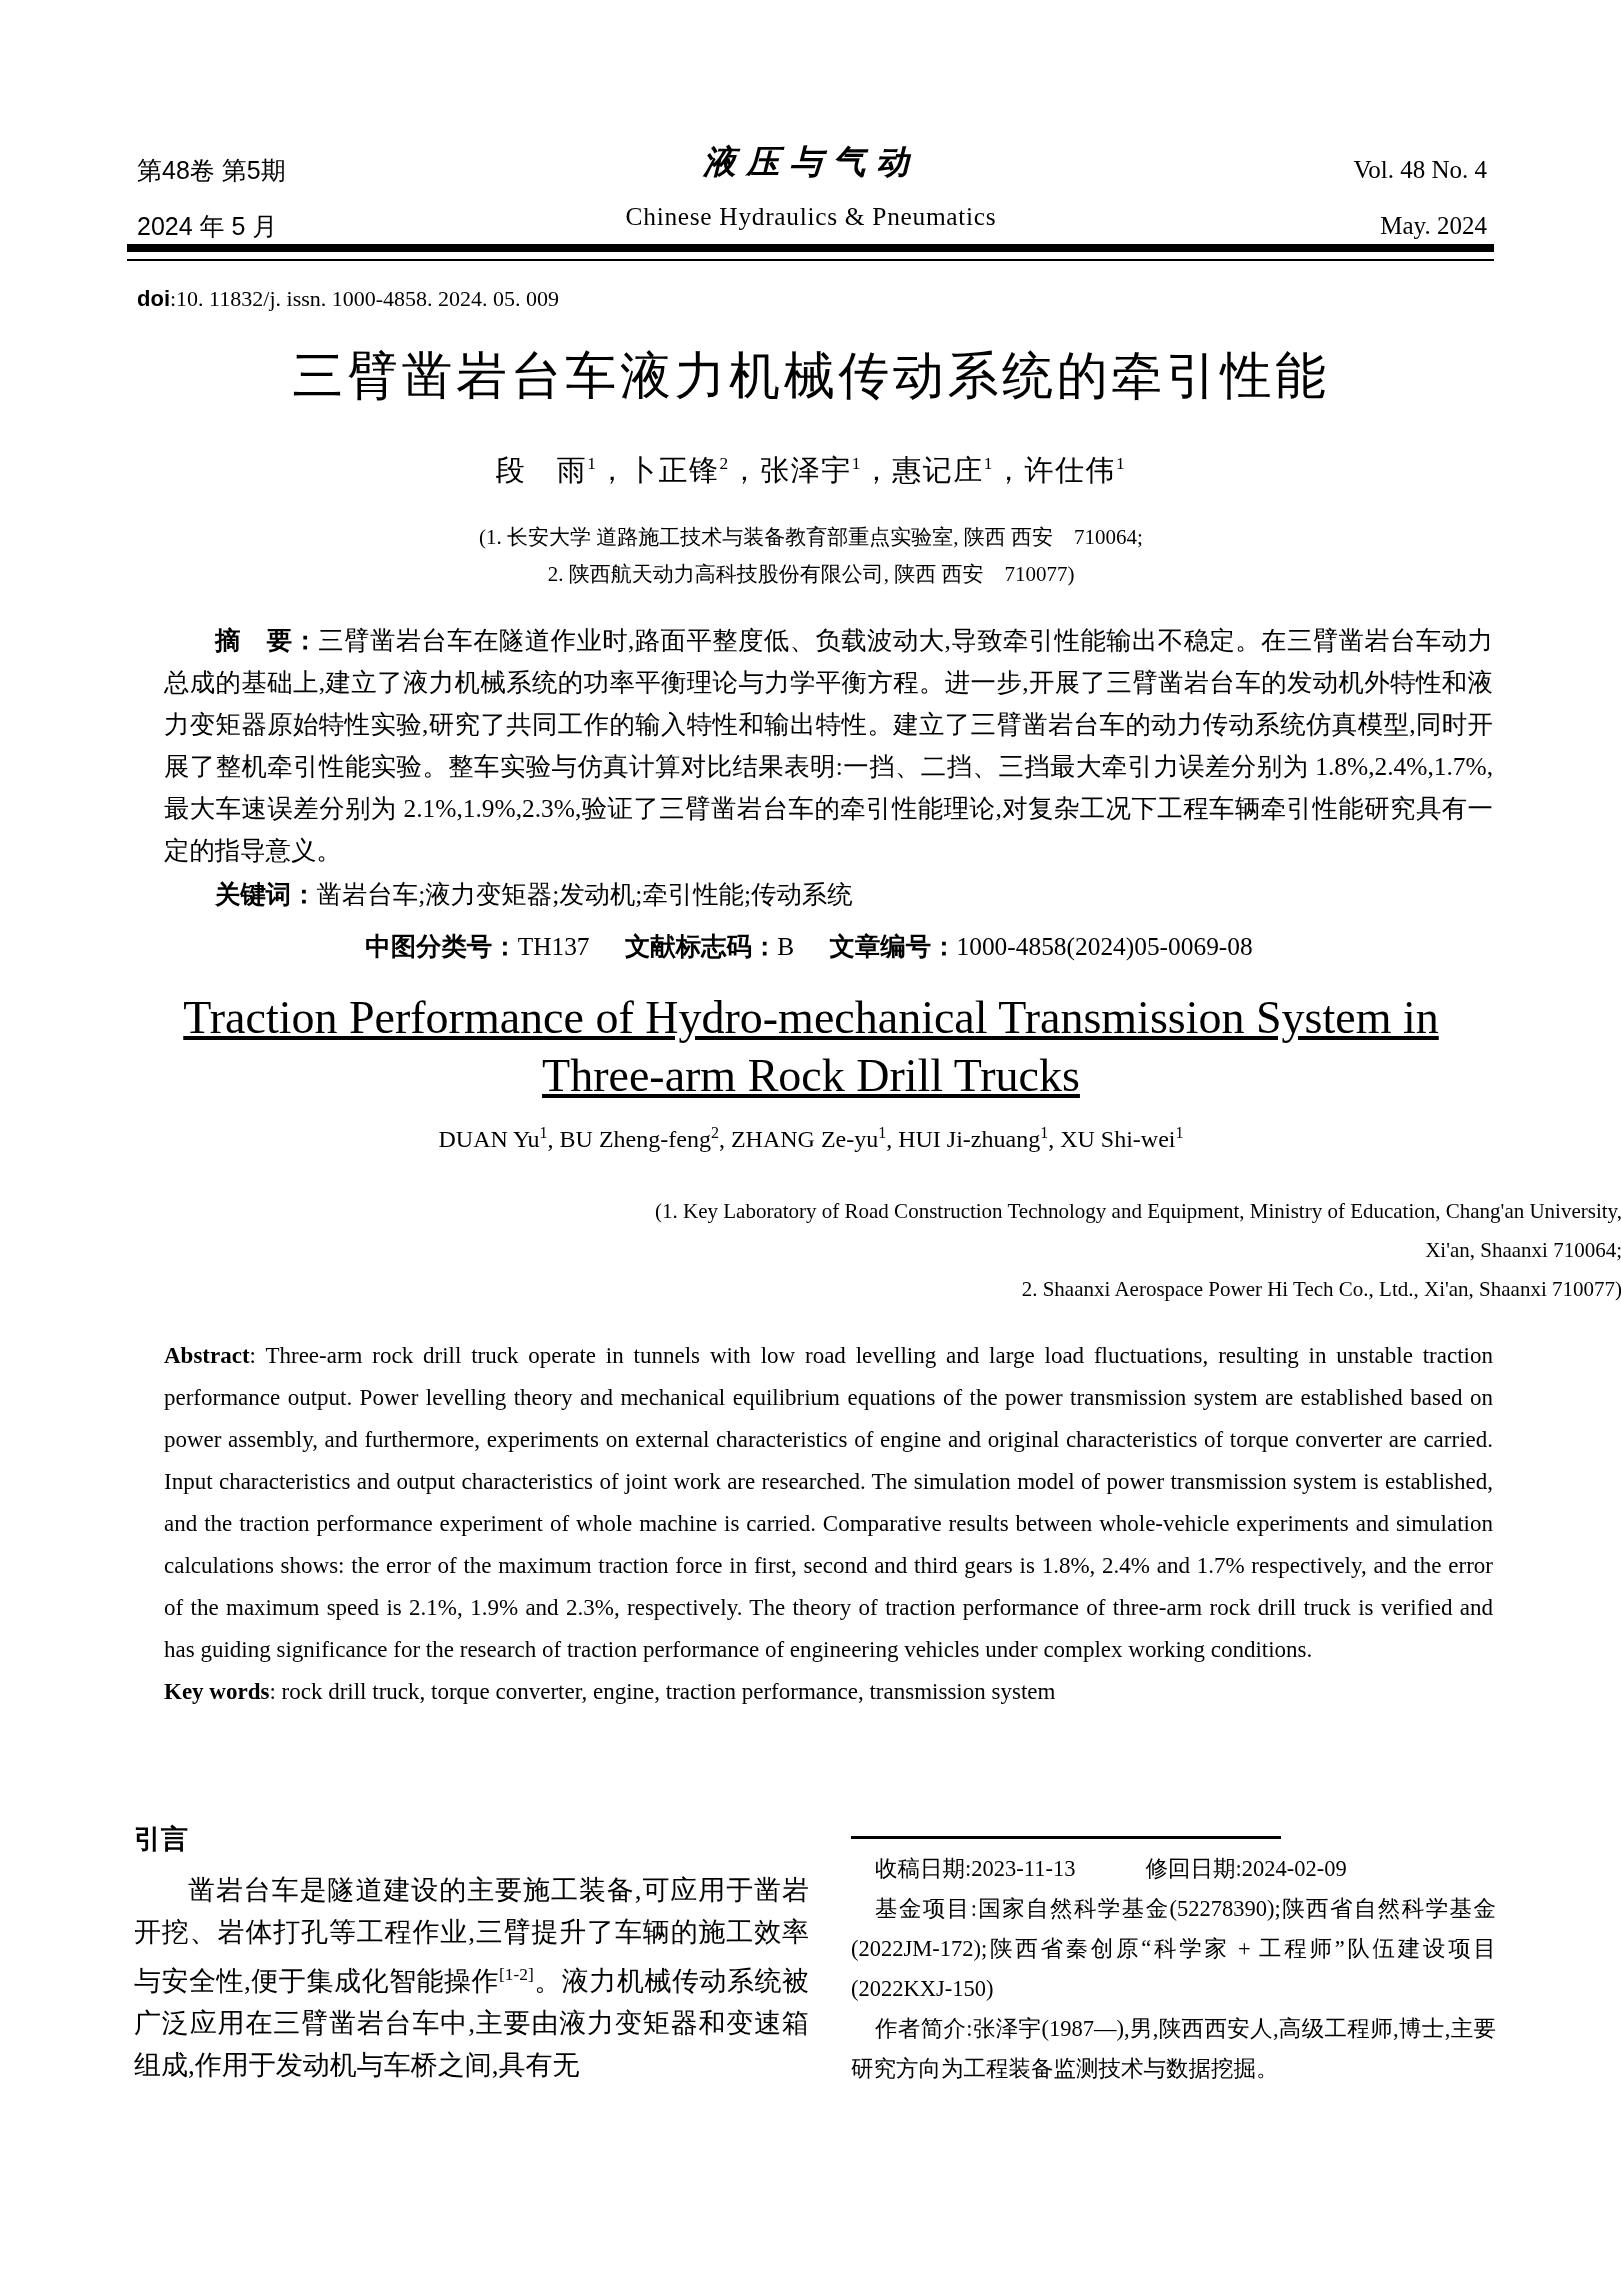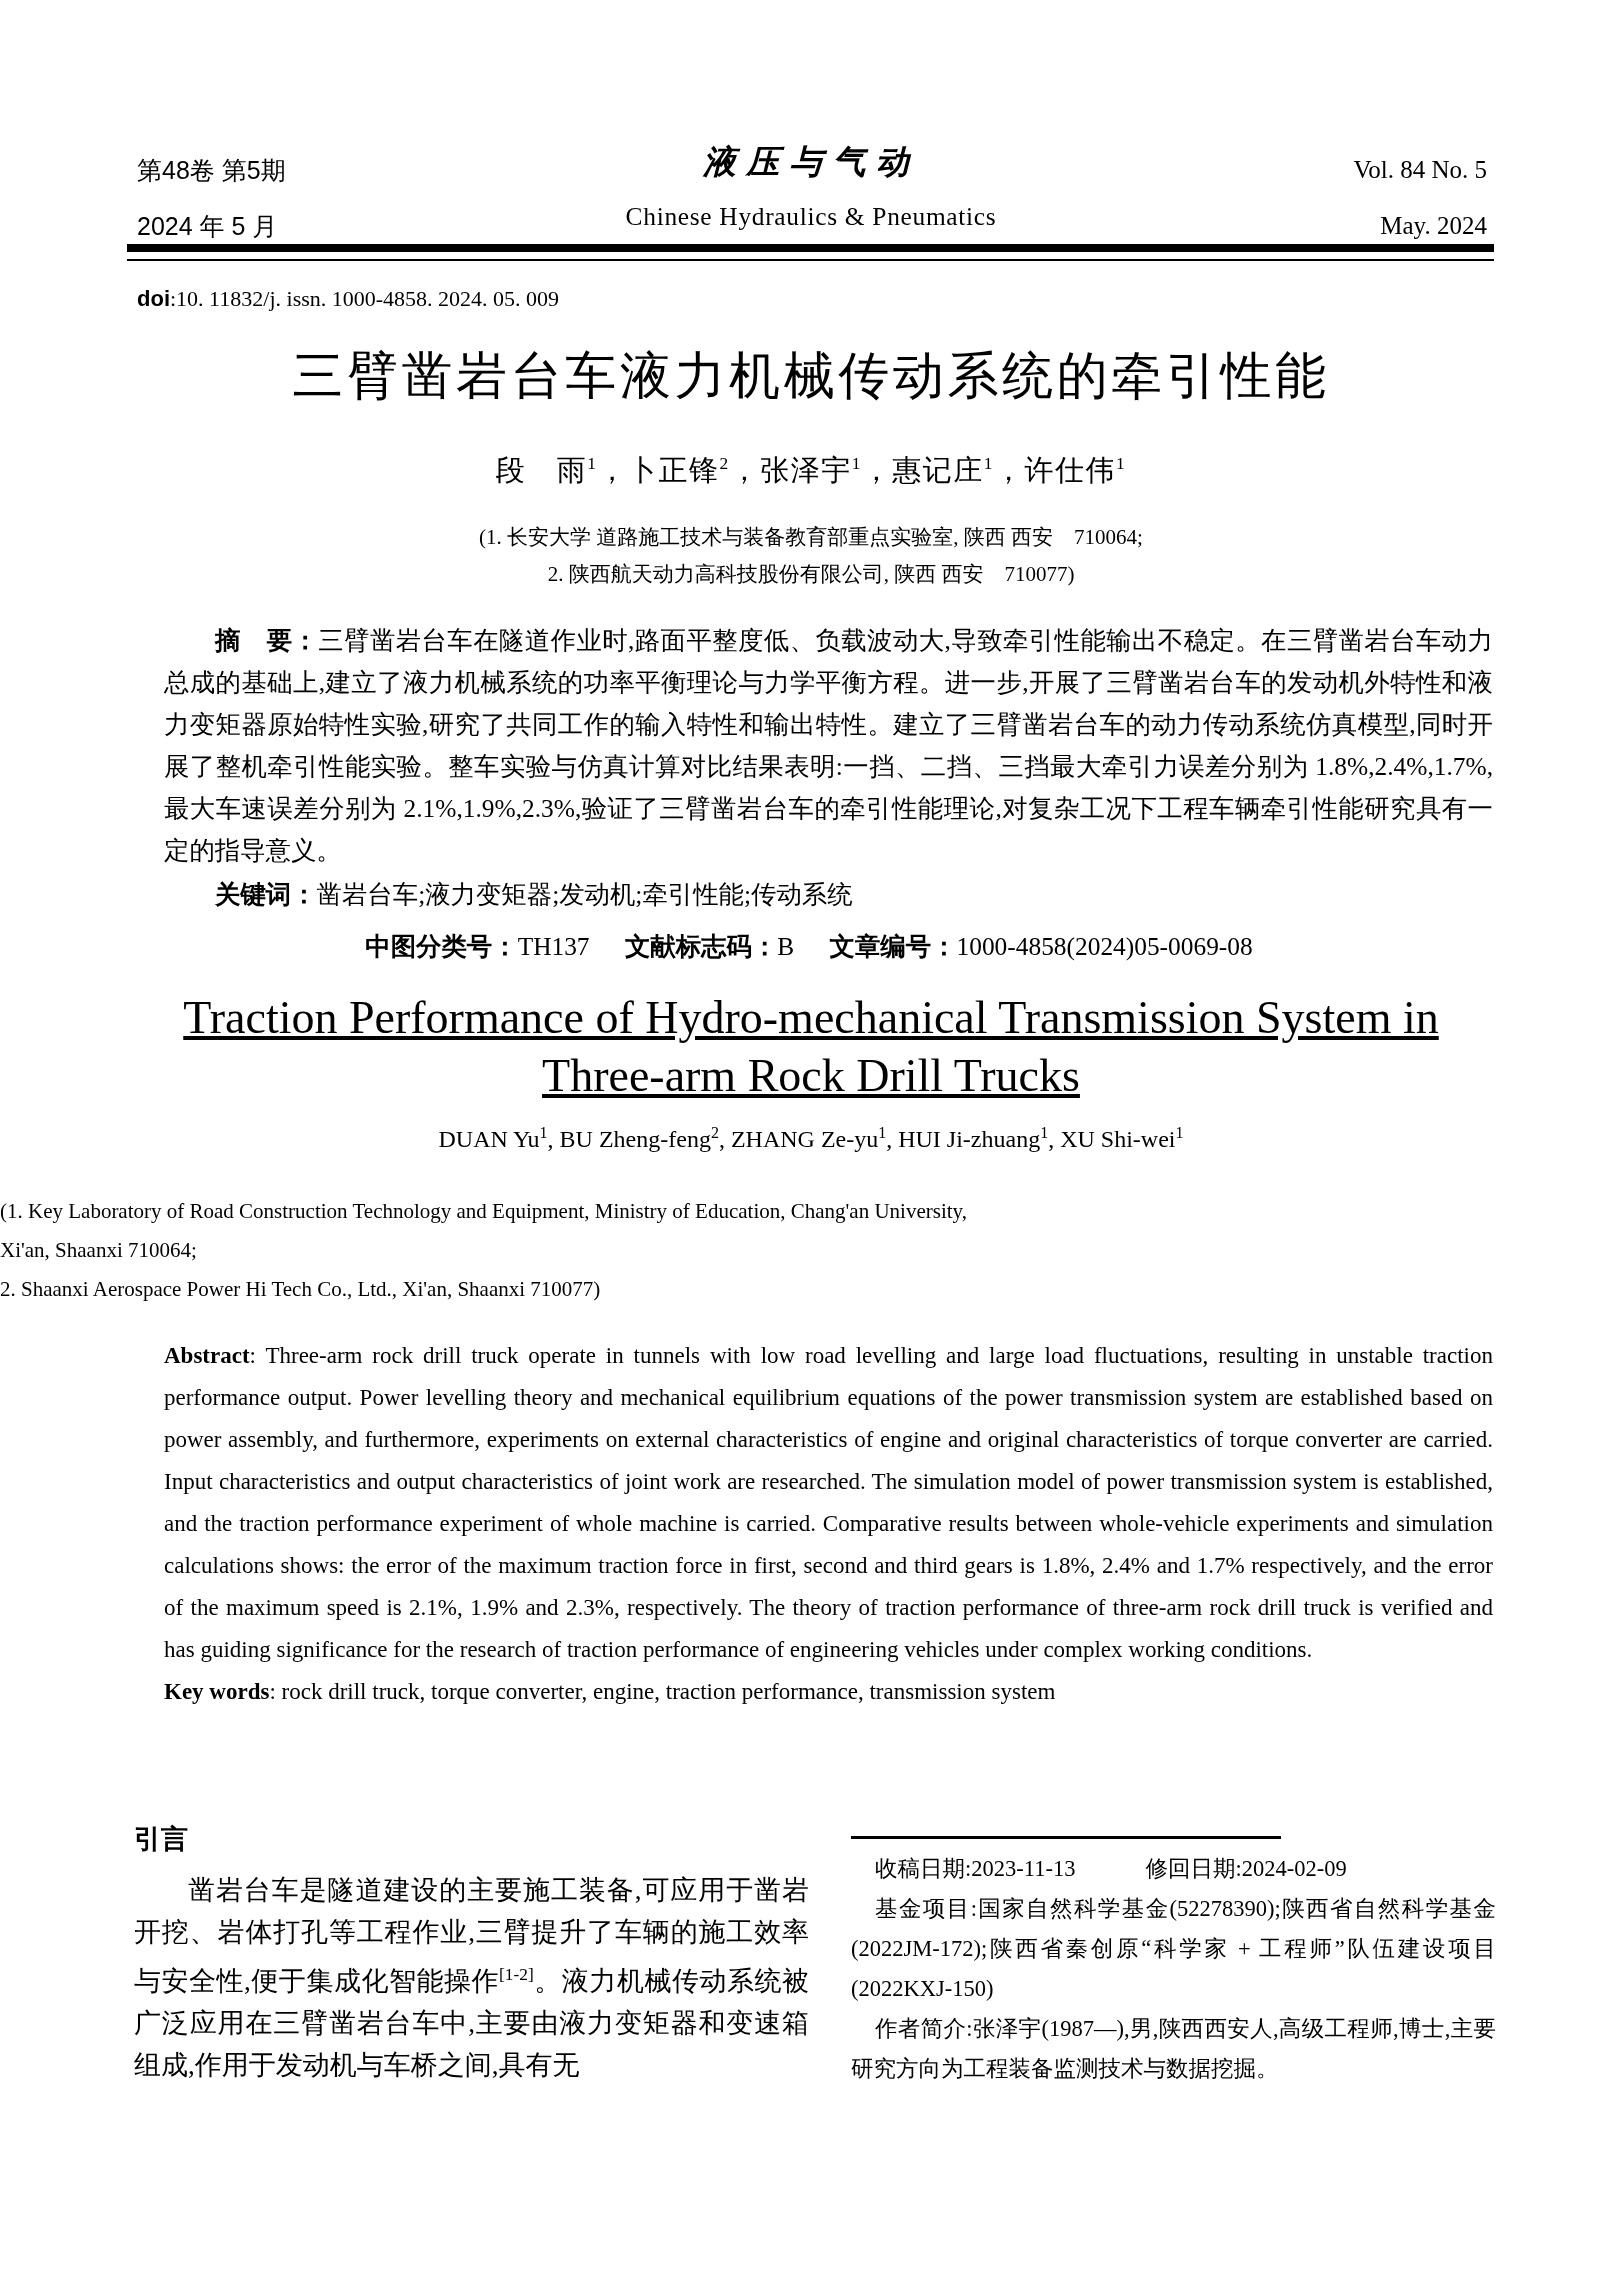--- a/index.html
+++ b/index.html
@@ -47,21 +47,21 @@
   .keywords-cn {
     position:absolute; left:164px; width:1329px; top:878px;
     font-size:25.4px; text-indent:51px;
   }
   .clc { position:absolute; left:0; right:4px; top:930px; text-align:center; font-size:25.4px; }
   .clc .grp { margin:0 14.5px; }
 
   .title-en { position:absolute; left:0; right:0; top:989px; text-align:center; font-size:46px; line-height:58px;text-decoration:underline; }
   .authors-en { position:absolute; left:0; right:0; top:1124px; text-align:center; font-size:24px; }
   .authors-en sup { font-size:16px; }
-  .affil-en { position:absolute; left:0; right:0; top:1192px; text-align:left; font-size:21px; line-height:39px; }
+  .affil-en { position:absolute; left:0; right:0; top:1192px; text-align:right; font-size:21px; line-height:39px; }
 
   .abstract-en {
     position:absolute; left:164px; width:1329px; top:1335px;
     font-size:23px; line-height:42px; text-align:justify;
   }
   .abstract-en .en-label { font-weight:bold; }
   .abstract-en p.kw { text-align:left; }
 
   
   .col-left  { position:absolute; left:134px;  width:675px; top:1821px; }
@@ -81,21 +81,21 @@
 
   <div class="hdr-col hdr-left sans">
     <div>第48卷 第5期</div>
     <div>2024 年 5 月</div>
   </div>
   <div class="hdr-center">
     <div class="journal-cn">液压与气动</div>
     <div class="journal-en">Chinese Hydraulics &amp; Pneumatics</div>
   </div>
   <div class="hdr-col hdr-right">
-    <div>Vol. 84 No. 5</div>
+    <div>Vol. 48 No. 4</div>
     <div>May. 2024</div>
   </div>
 
   <div class="rule-thick"></div>
   <div class="rule-thin"></div>
 
   <div class="doi">
     <b>doi</b><span>:10. 11832/j. issn. 1000-4858. 2024. 05. 009</span>
   </div>
 

